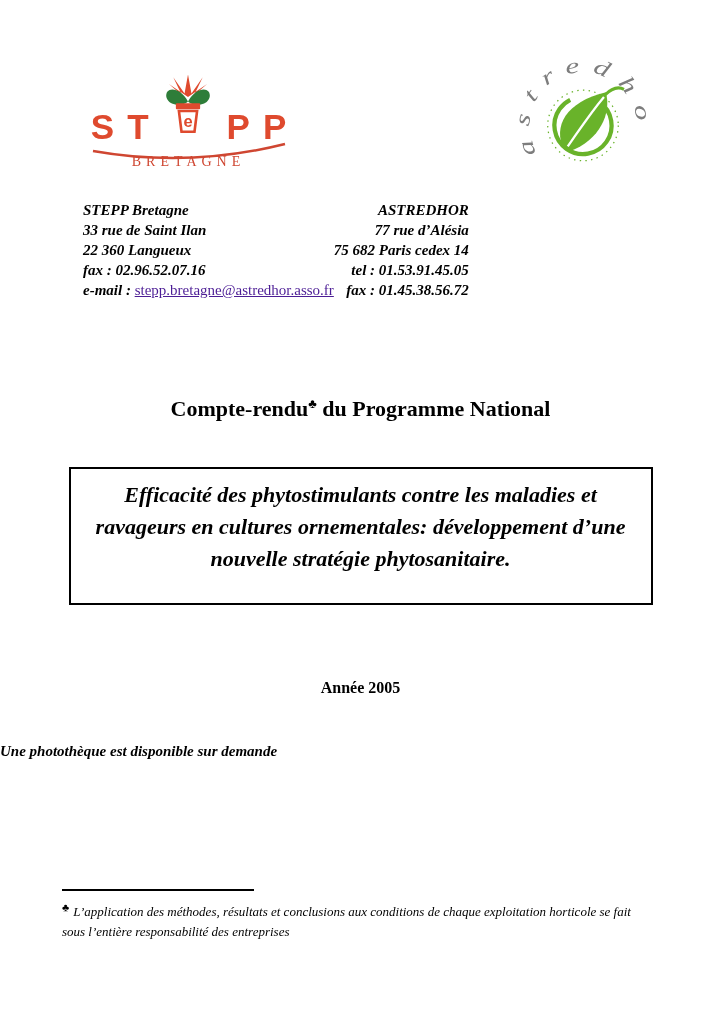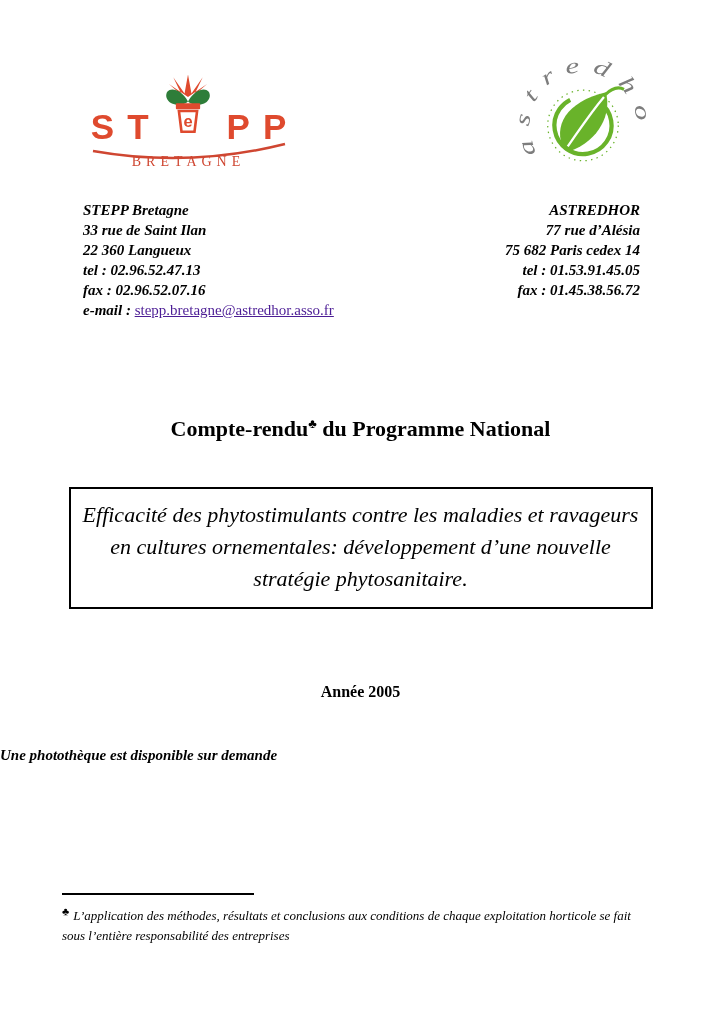--- a/index.html
+++ b/index.html
@@ -39,21 +39,20 @@
     font-family:"Liberation Serif", serif;
     font-size:14px;
     letter-spacing:5px;
     color:#cf4631;
     margin-top:-8px;
   }
   .astredhor-logo{width:136px;}
   
   .contacts{
     display:flex;
-    justify-content:space-between;
     padding:0 81px 0 83px;
     margin-top:20px;
     font-weight:bold;
     font-style:italic;
     font-size:15px;
     line-height:20px;
   }
   .contact-right{text-align:right;}
   .email-link{
     font-weight:normal;
@@ -73,23 +72,23 @@
   .club-sup{
     font-size:13px;
     vertical-align:super;
     font-style:normal;
   }
   .boxed-title{
     box-sizing:border-box;
     width:584px;
     margin:45px auto 14px;
     border:2px solid #000;
-    padding:10px 6px 12px;
+    padding:10px 6px 28px;
     text-align:center;
-    font-weight:normal;
+    font-weight:bold;
     font-style:italic;
     font-size:22px;
     line-height:32px;
   }
   .year-title{
     margin-top:74px;
     text-align:center;
     font-weight:bold;
     font-size:16px;
   }
@@ -165,21 +164,20 @@
         </text>
       </svg>
     </div>
   </div>
 
   <div class="contacts">
     <div class="contact-left">
       <div>STEPP Bretagne</div>
       <div>33 rue de Saint Ilan</div>
       <div>22 360 Langueux</div>
-      <div>tel : 02.96.52.47.13</div>
       <div>fax : 02.96.52.07.16</div>
       <div><span>e-mail : </span><a class="email-link">stepp.bretagne@astredhor.asso.fr</a></div>
     </div>
     <div class="contact-right">
       <div>ASTREDHOR</div>
       <div>77 rue d’Alésia</div>
       <div>75 682 Paris cedex 14</div>
       <div>tel : 01.53.91.45.05</div>
       <div>fax : 01.45.38.56.72</div>
     </div>

